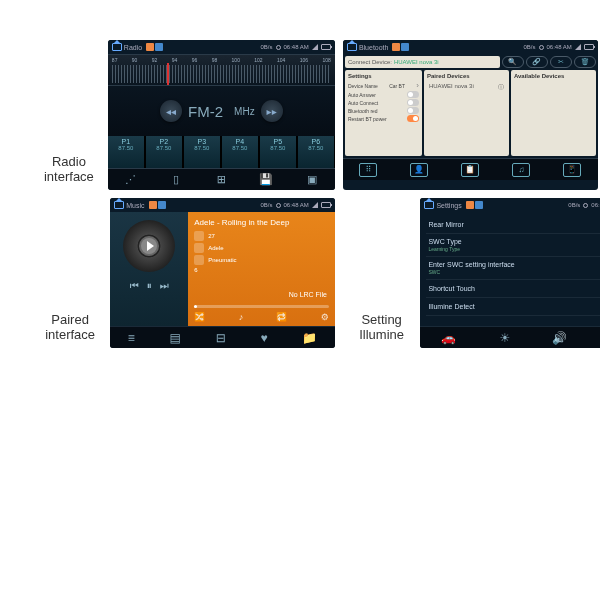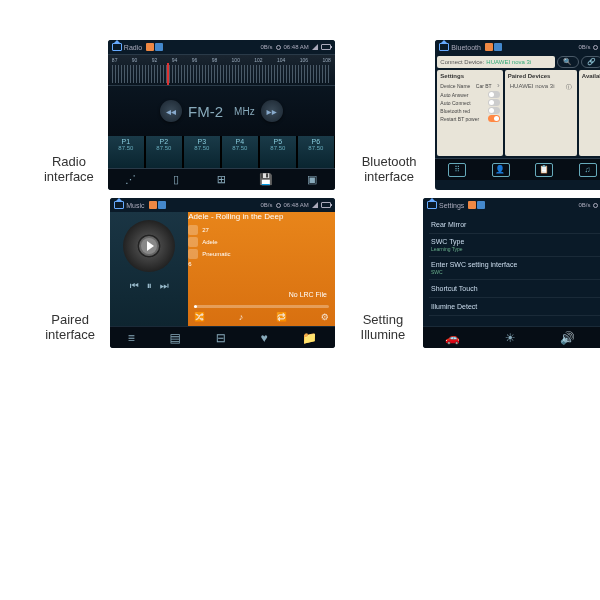--- a/index.html
+++ b/index.html
@@ -60,21 +60,21 @@
 .bbicn{width:18px;height:14px;border:1px solid #6ab;border-radius:2px;display:flex;align-items:center;justify-content:center;font-size:8px;color:#6ab}
 
 
 .musicbody{height:114px;display:flex;background:#0a1a28;position:relative}
 .musicleft{width:78px;background:linear-gradient(#1a3544,#0e2530);display:flex;flex-direction:column;align-items:center;padding-top:8px}
 .disc{width:52px;height:52px;border-radius:50%;background:radial-gradient(circle,#333 0,#222 30%,#444 32%,#222 70%);display:flex;align-items:center;justify-content:center;position:relative}
 .disc::after{content:"";width:16px;height:16px;border-radius:50%;background:#555}
 .play{position:absolute;width:20px;height:20px;background:rgba(255,255,255,.3);border-radius:50%;display:flex;align-items:center;justify-content:center}
 .play::after{content:"";border-left:7px solid #fff;border-top:5px solid transparent;border-bottom:5px solid transparent;margin-left:2px}
 .mctrls{display:flex;gap:8px;margin-top:8px;color:#9bc;font-size:10px}
-.musicright{flex:1;background:linear-gradient(#e8851a,#d87010);padding:0;color:#fff;font-size:7px;position:relative}
+.musicright{flex:1;background:linear-gradient(#e8851a,#d87010);padding:6px;color:#fff;font-size:7px;position:relative}
 .track{font-size:8px;margin-bottom:4px}
 .mrow{display:flex;align-items:center;gap:4px;margin:2px 0;font-size:6px}
 .micn{width:10px;height:10px;background:rgba(255,255,255,.25);border-radius:2px}
 .nolrc{position:absolute;right:8px;bottom:28px;font-size:7px;color:#fff}
 .mprogress{position:absolute;bottom:18px;left:6px;right:6px;height:3px;background:rgba(255,255,255,.3);border-radius:2px}
 .mprogress::after{content:"";position:absolute;left:0;width:2%;height:100%;background:#fff;border-radius:2px}
 .micons{position:absolute;bottom:4px;left:6px;right:6px;display:flex;justify-content:space-between;color:rgba(255,255,255,.8);font-size:9px}
 .musicbottom{height:22px;background:#060d15;display:flex;justify-content:space-around;align-items:center;border-top:1px solid #1a2a38}
 .mbicn{color:#8ab;font-size:12px}
 
@@ -170,21 +170,20 @@
   <div class="bicn">⋰</div>
   <div class="bicn">▯</div>
   <div class="bicn">⊞</div>
   <div class="bicn">💾</div>
   <div class="bicn">▣</div>
  </div>
 </div>
 </div>
 
 <div class="cell">
-<div class="title">Bluetooth interface</div>
 <div class="panel">
  <div class="statusbar">
   <div class="left">
             <div class="home"></div>
             <span>Bluetooth</span>
             <div class="icons">
               <div class="icn"></div>
               <div class="icn b"></div>
             </div>
           </div>

